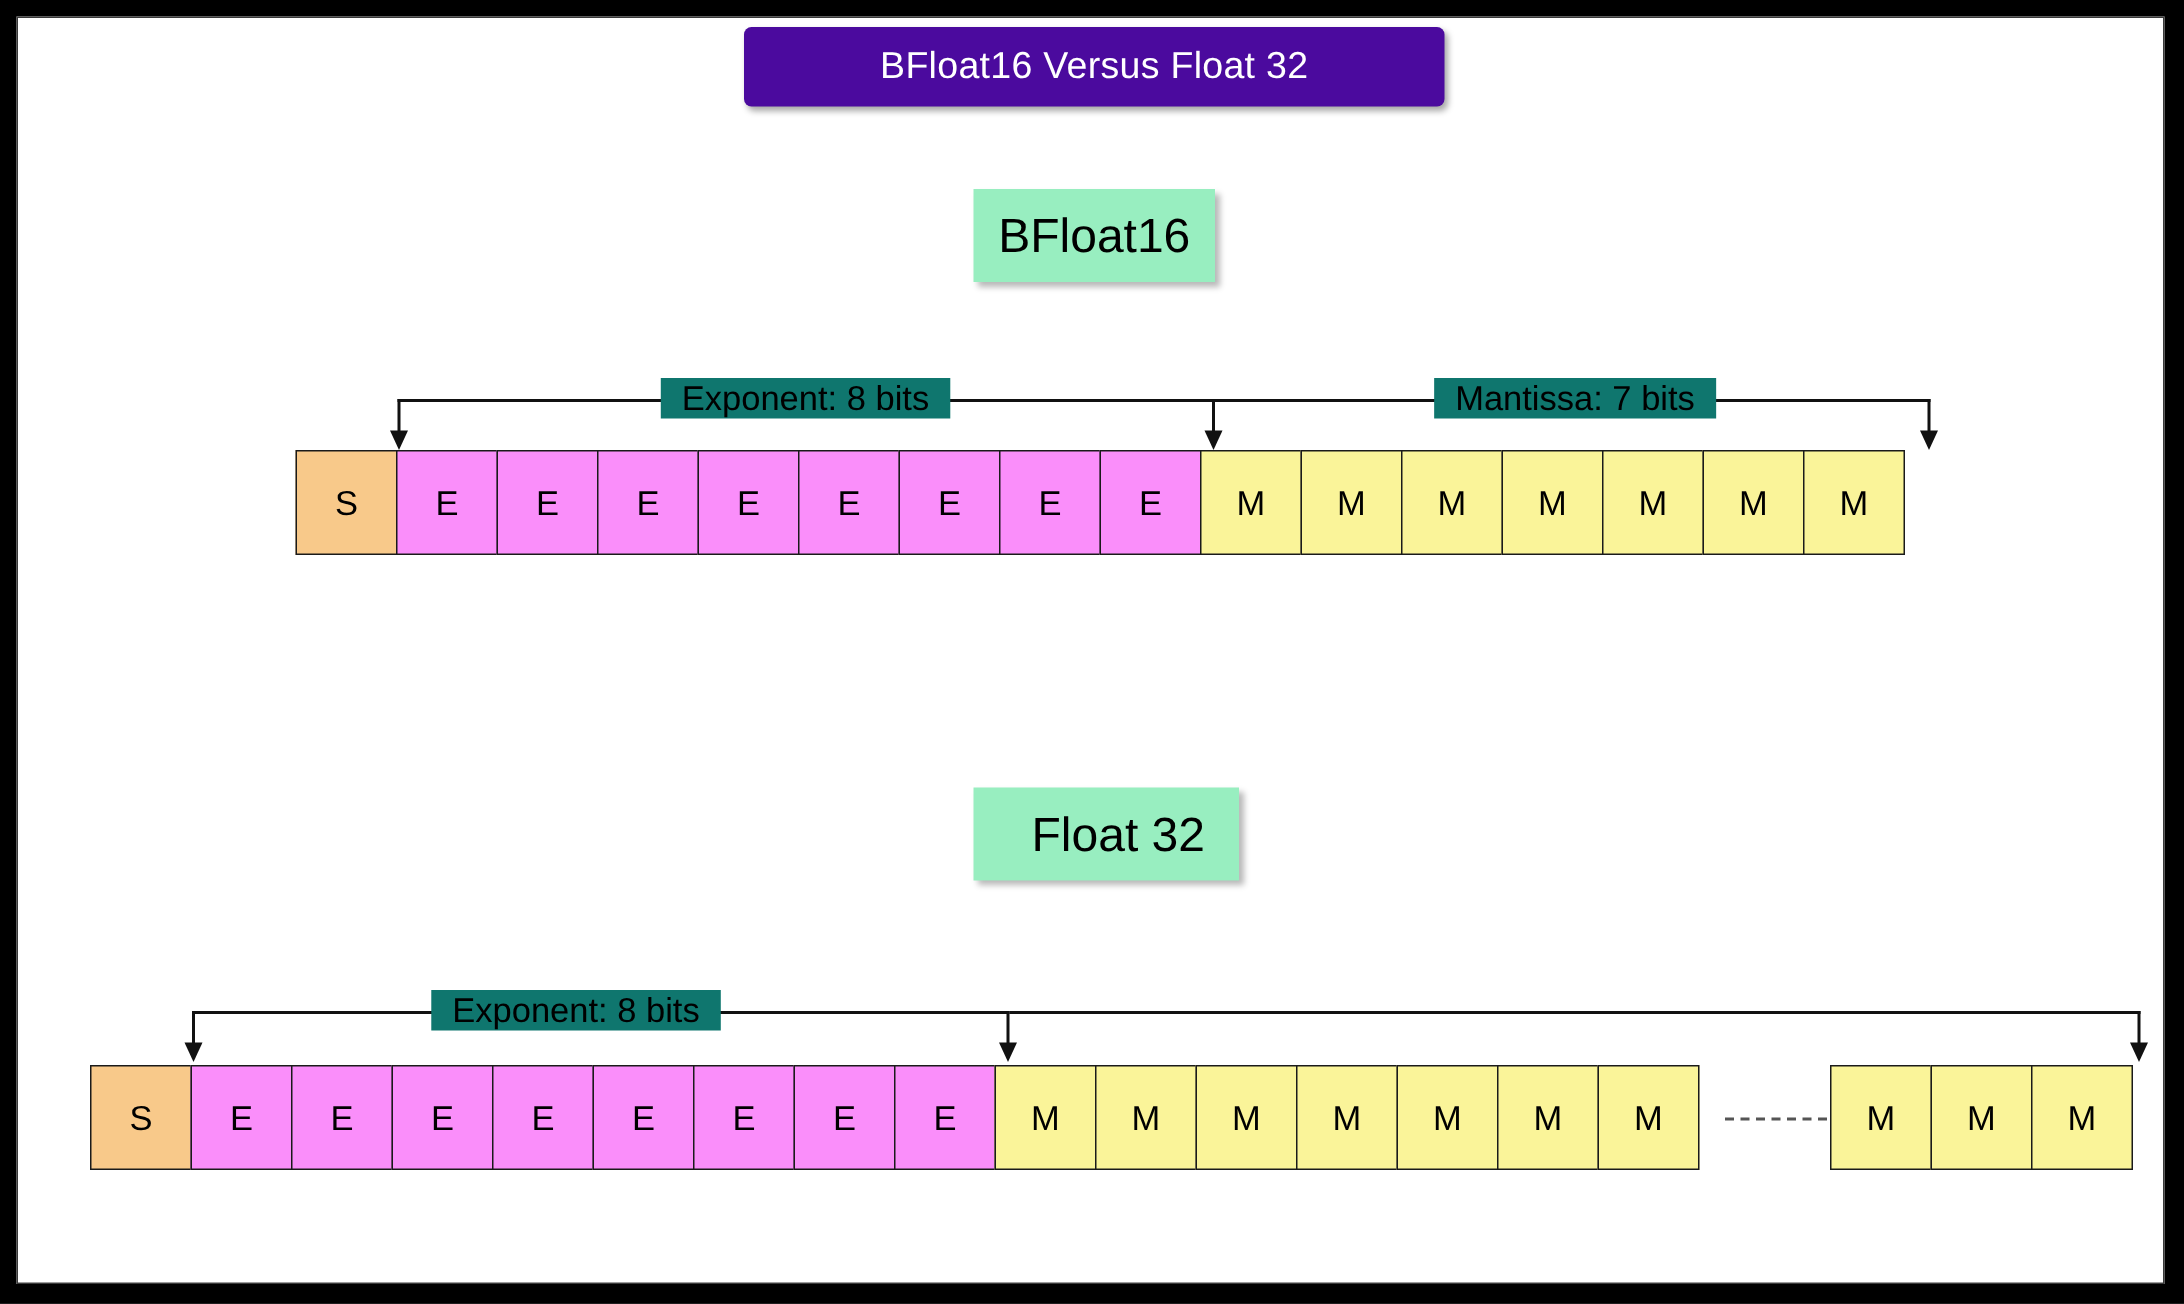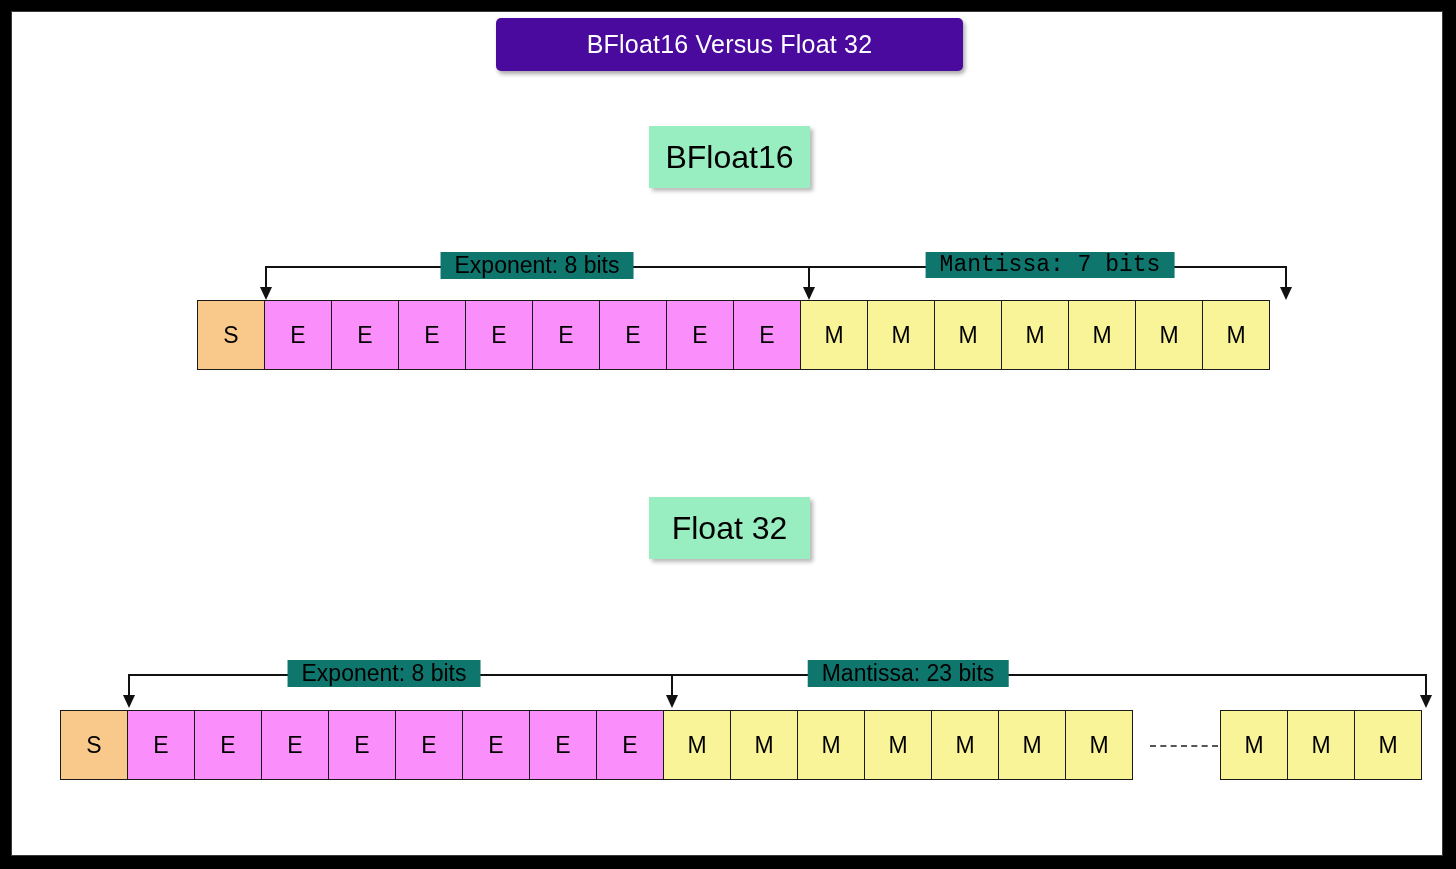--- a/index.html
+++ b/index.html
@@ -63,21 +63,21 @@
     display: flex;
     align-items: center;
     justify-content: center;
   }
   .section-label .label-text {
     color: #000000;
     font-size: 32px;
     white-space: nowrap;
   }
   #label-bfloat16 { left: 637px; top: 114px; }
-  #label-float32  { left: 637px; top: 485px; }
+  #label-float32  { left: 637px; top: 513px; padding-left: 16px; }
 
   
   .bit-row {
     position: absolute;
     display: flex;
     align-items: flex-start;
   }
   #bfloat16-row { left: 185px; top: 288px; }
   #float32-row-a { left: 48px; top: 698px; }
   #float32-row-b { left: 1208px; top: 698px; }
@@ -140,21 +140,21 @@
     font-size: 23px;
     color: #000000;
     background: #0f766e;
     padding: 0 14px;
     white-space: nowrap;
     transform: translateX(-50%);
   }
 
   
   #bf16-exp-bracket  { left: 253px; top: 254px; width: 545px; }
-  #bf16-mant-bracket { left: 798px; top: 254px; width: 477px; font-family: Liberation Mono, monospace; }
+  #bf16-mant-bracket { left: 798px; top: 254px; width: 477px; }
 
   
   #f32-exp-bracket  { left: 116px; top: 662px; width: 545px; }
   #f32-mant-bracket { left: 661px; top: 662px; width: 754px; }
 </style>
 </head>
 <body>
 
 <div id="frame">
   <div id="canvas">
@@ -212,21 +212,20 @@
       <div class="bracket-arrow" style="left:1px;"></div>
       <div class="bracket-tick" style="left:543px;"></div>
       <div class="bracket-arrow" style="left:544px;"></div>
       <span class="bracket-label" style="left:256px;">Exponent: 8 bits</span>
     </div>
 
     <div class="bracket" id="f32-mant-bracket">
       <div class="bracket-line" style="left:0; width:754px;"></div>
       <div class="bracket-tick" style="left:752px;"></div>
       <div class="bracket-arrow" style="left:753px;"></div>
-      <span class="bracket-label" style="left:235px;">Mantissa: 23 bits</span>
     </div>
 
     <div class="bit-row" id="float32-row-a">
         <div class="bit-cell sign">S</div>
         <div class="bit-cell exponent">E</div>
         <div class="bit-cell exponent">E</div>
         <div class="bit-cell exponent">E</div>
         <div class="bit-cell exponent">E</div>
         <div class="bit-cell exponent">E</div>
         <div class="bit-cell exponent">E</div>

